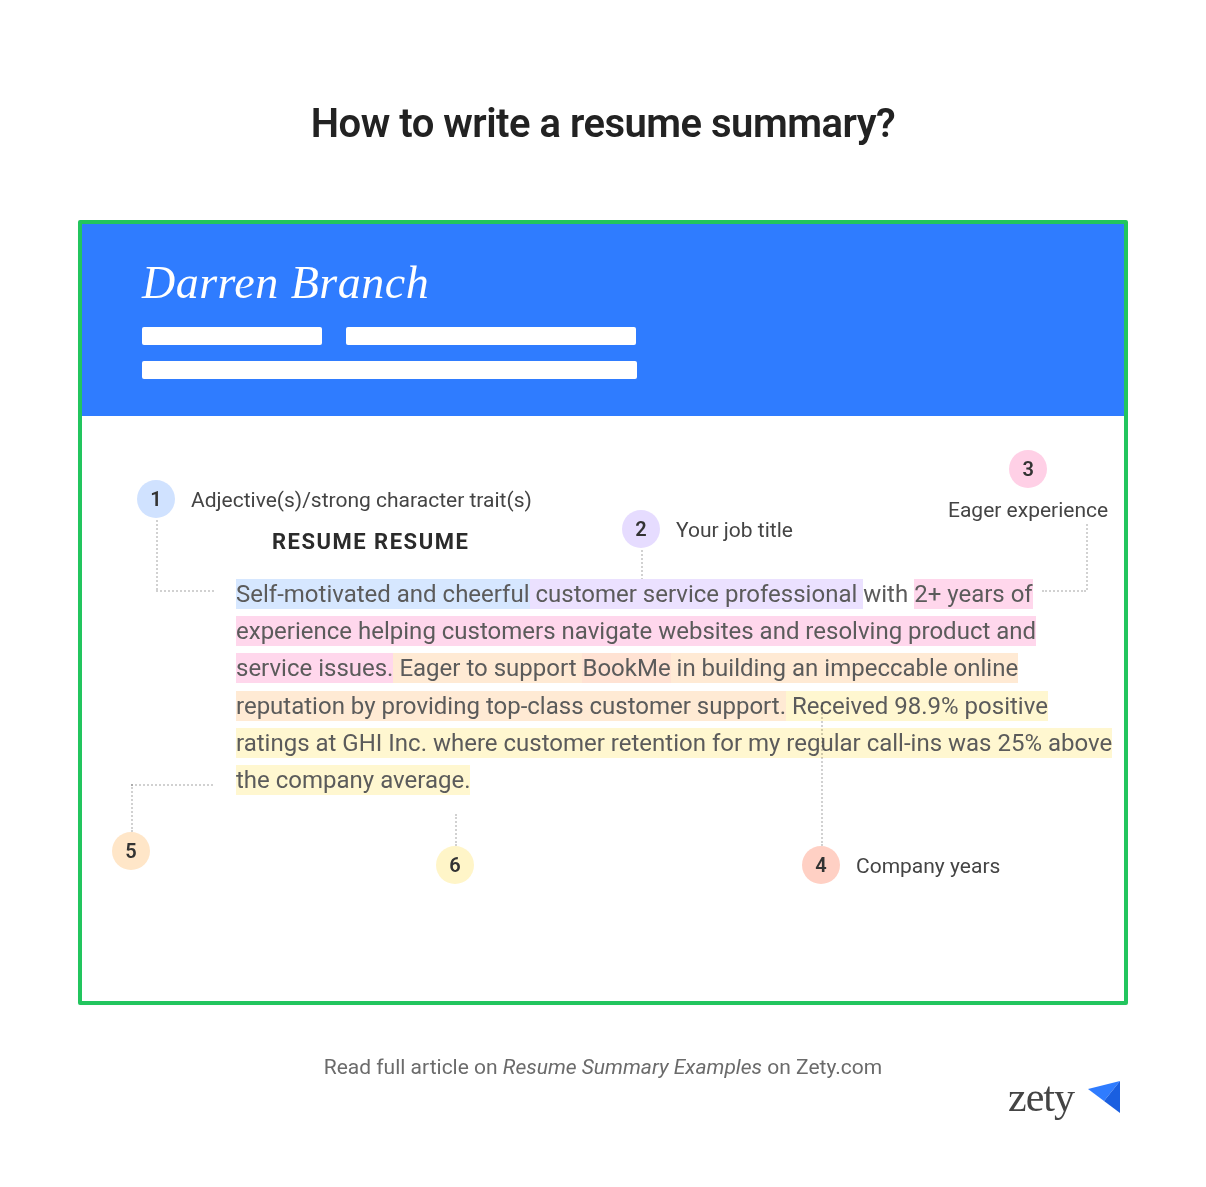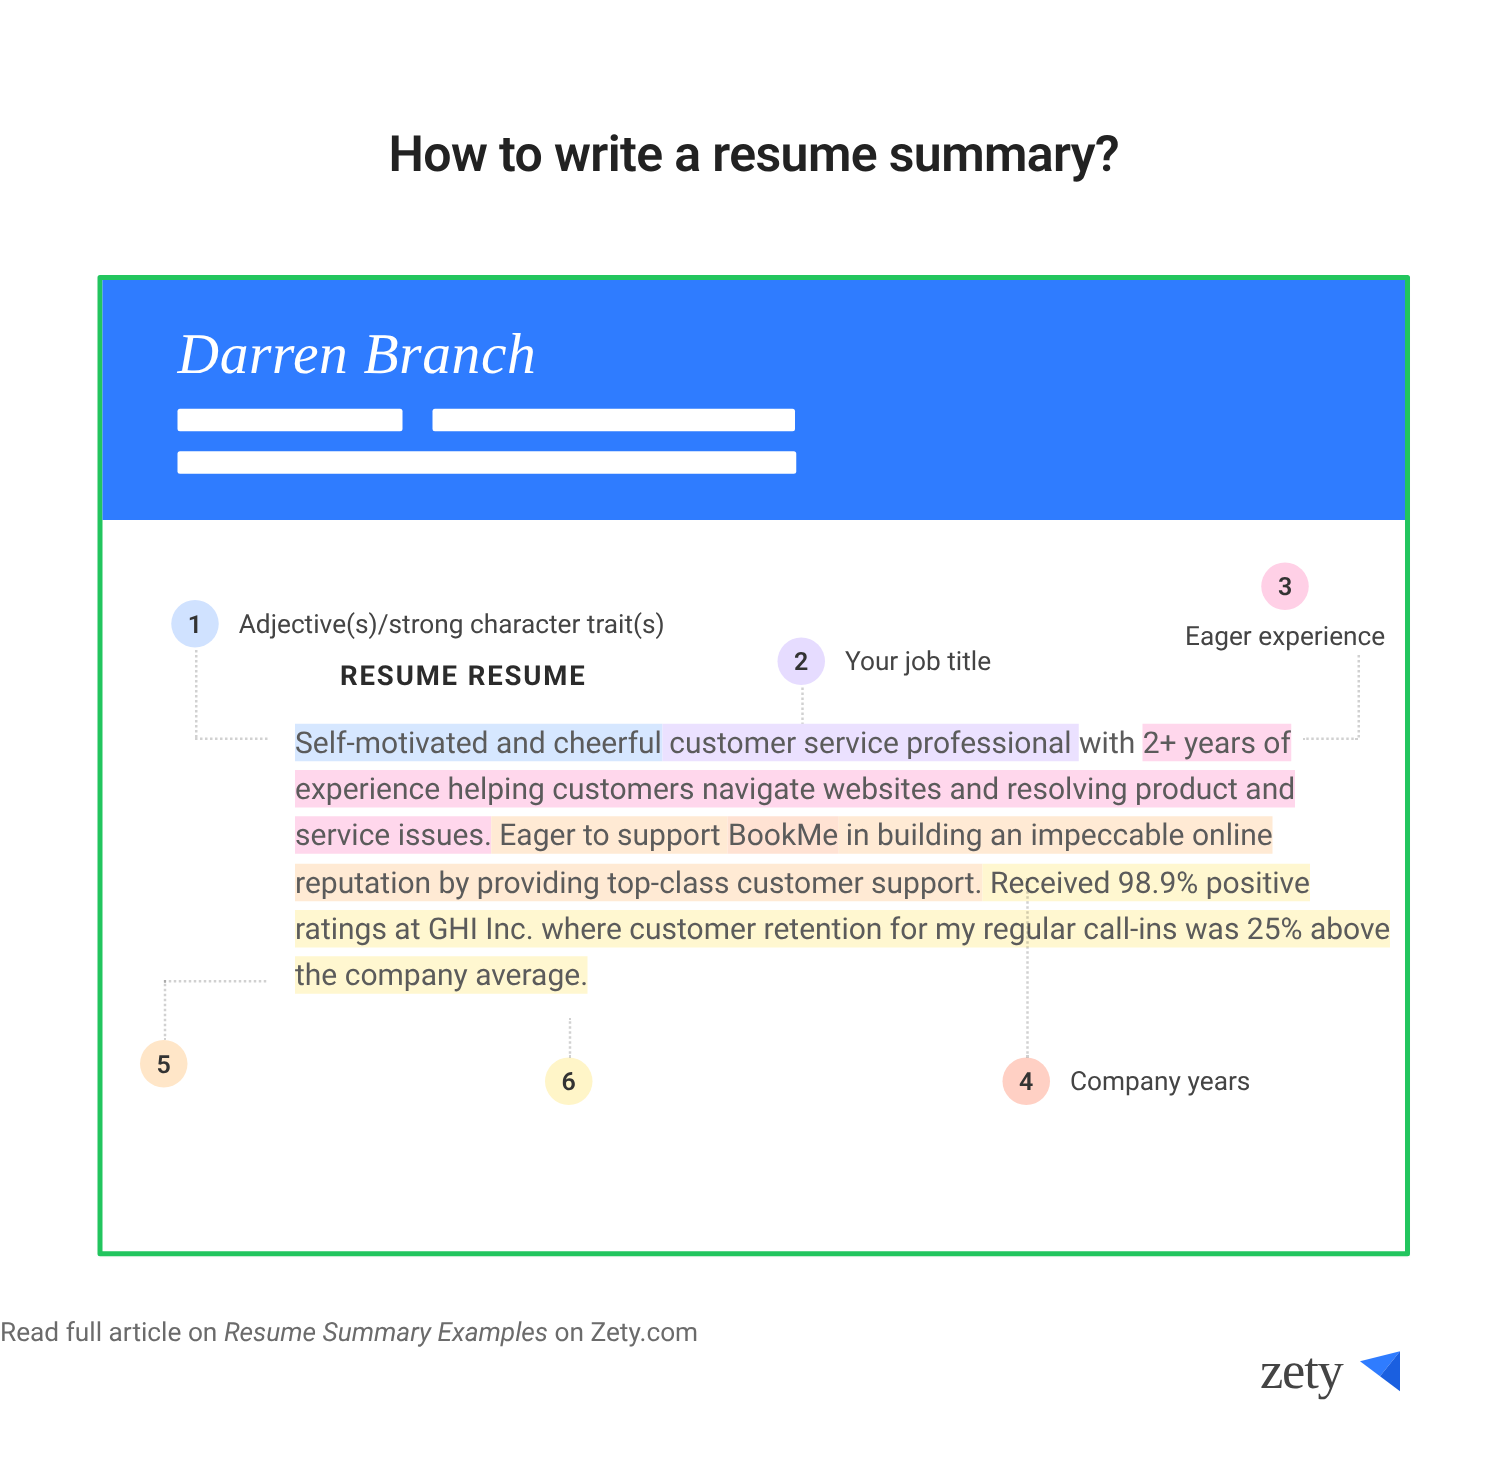--- a/index.html
+++ b/index.html
@@ -110,20 +110,21 @@
   }
   .connector-h {
     position: absolute;
     height: 2px;
     border-top: 2px dotted rgba(0,0,0,0.18);
   }
   .footer-text {
     position: absolute;
     bottom: 108px;
     width: 100%;
+    text-align: center;
     font-size: 21px;
     color: #6b6b6b;
   }
   .footer-text .em { font-style: italic; }
   .logo {
     position: absolute;
     right: 82px;
     bottom: 66px;
     display: flex;
     align-items: center;

